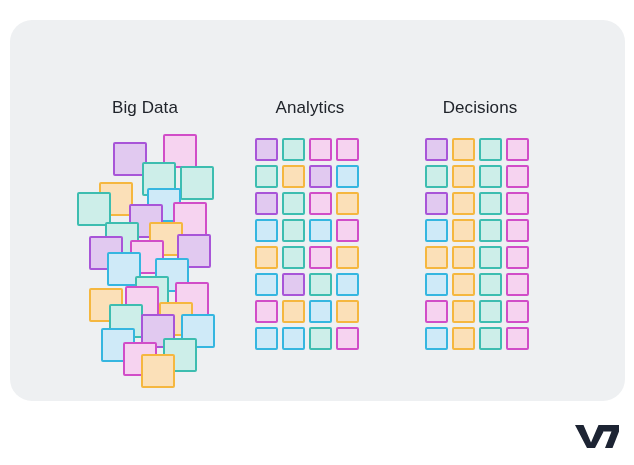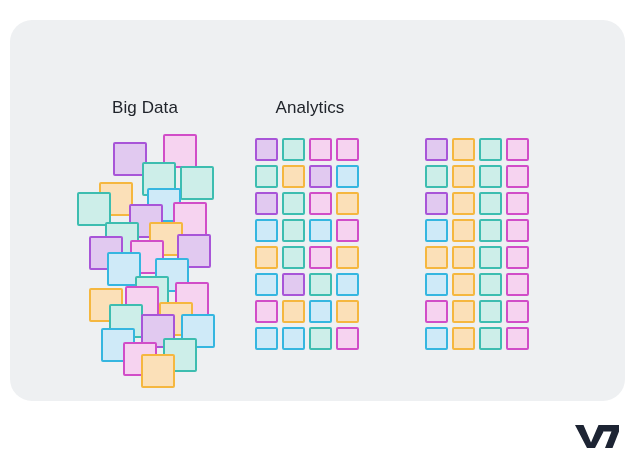--- a/index.html
+++ b/index.html
@@ -76,20 +76,21 @@
 </style>
 </head>
 <body>
 
 <div id="stage">
 
   <div id="card"></div>
 
   <div class="col-title" id="title-bigdata">Big Data</div>
   <div class="col-title" id="title-analytics">Analytics</div>
+  <div class="col-title" id="title-decisions">Decisions</div>
 
   <div class="panel" id="panel-bigdata">
       <div class="sq scatter-sq purple" style="left: 28px; top: 12px; width: 34px; height: 34px;"></div>
       <div class="sq scatter-sq pink" style="left: 78px; top: 4px; width: 34px; height: 34px;"></div>
       <div class="sq scatter-sq teal" style="left: 57px; top: 32px; width: 34px; height: 34px;"></div>
       <div class="sq scatter-sq teal" style="left: 95px; top: 36px; width: 34px; height: 34px;"></div>
       <div class="sq scatter-sq orange" style="left: 14px; top: 52px; width: 34px; height: 34px;"></div>
       <div class="sq scatter-sq teal" style="left: -8px; top: 62px; width: 34px; height: 34px;"></div>
       <div class="sq scatter-sq blue" style="left: 62px; top: 58px; width: 34px; height: 34px;"></div>
       <div class="sq scatter-sq purple" style="left: 44px; top: 74px; width: 34px; height: 34px;"></div>

